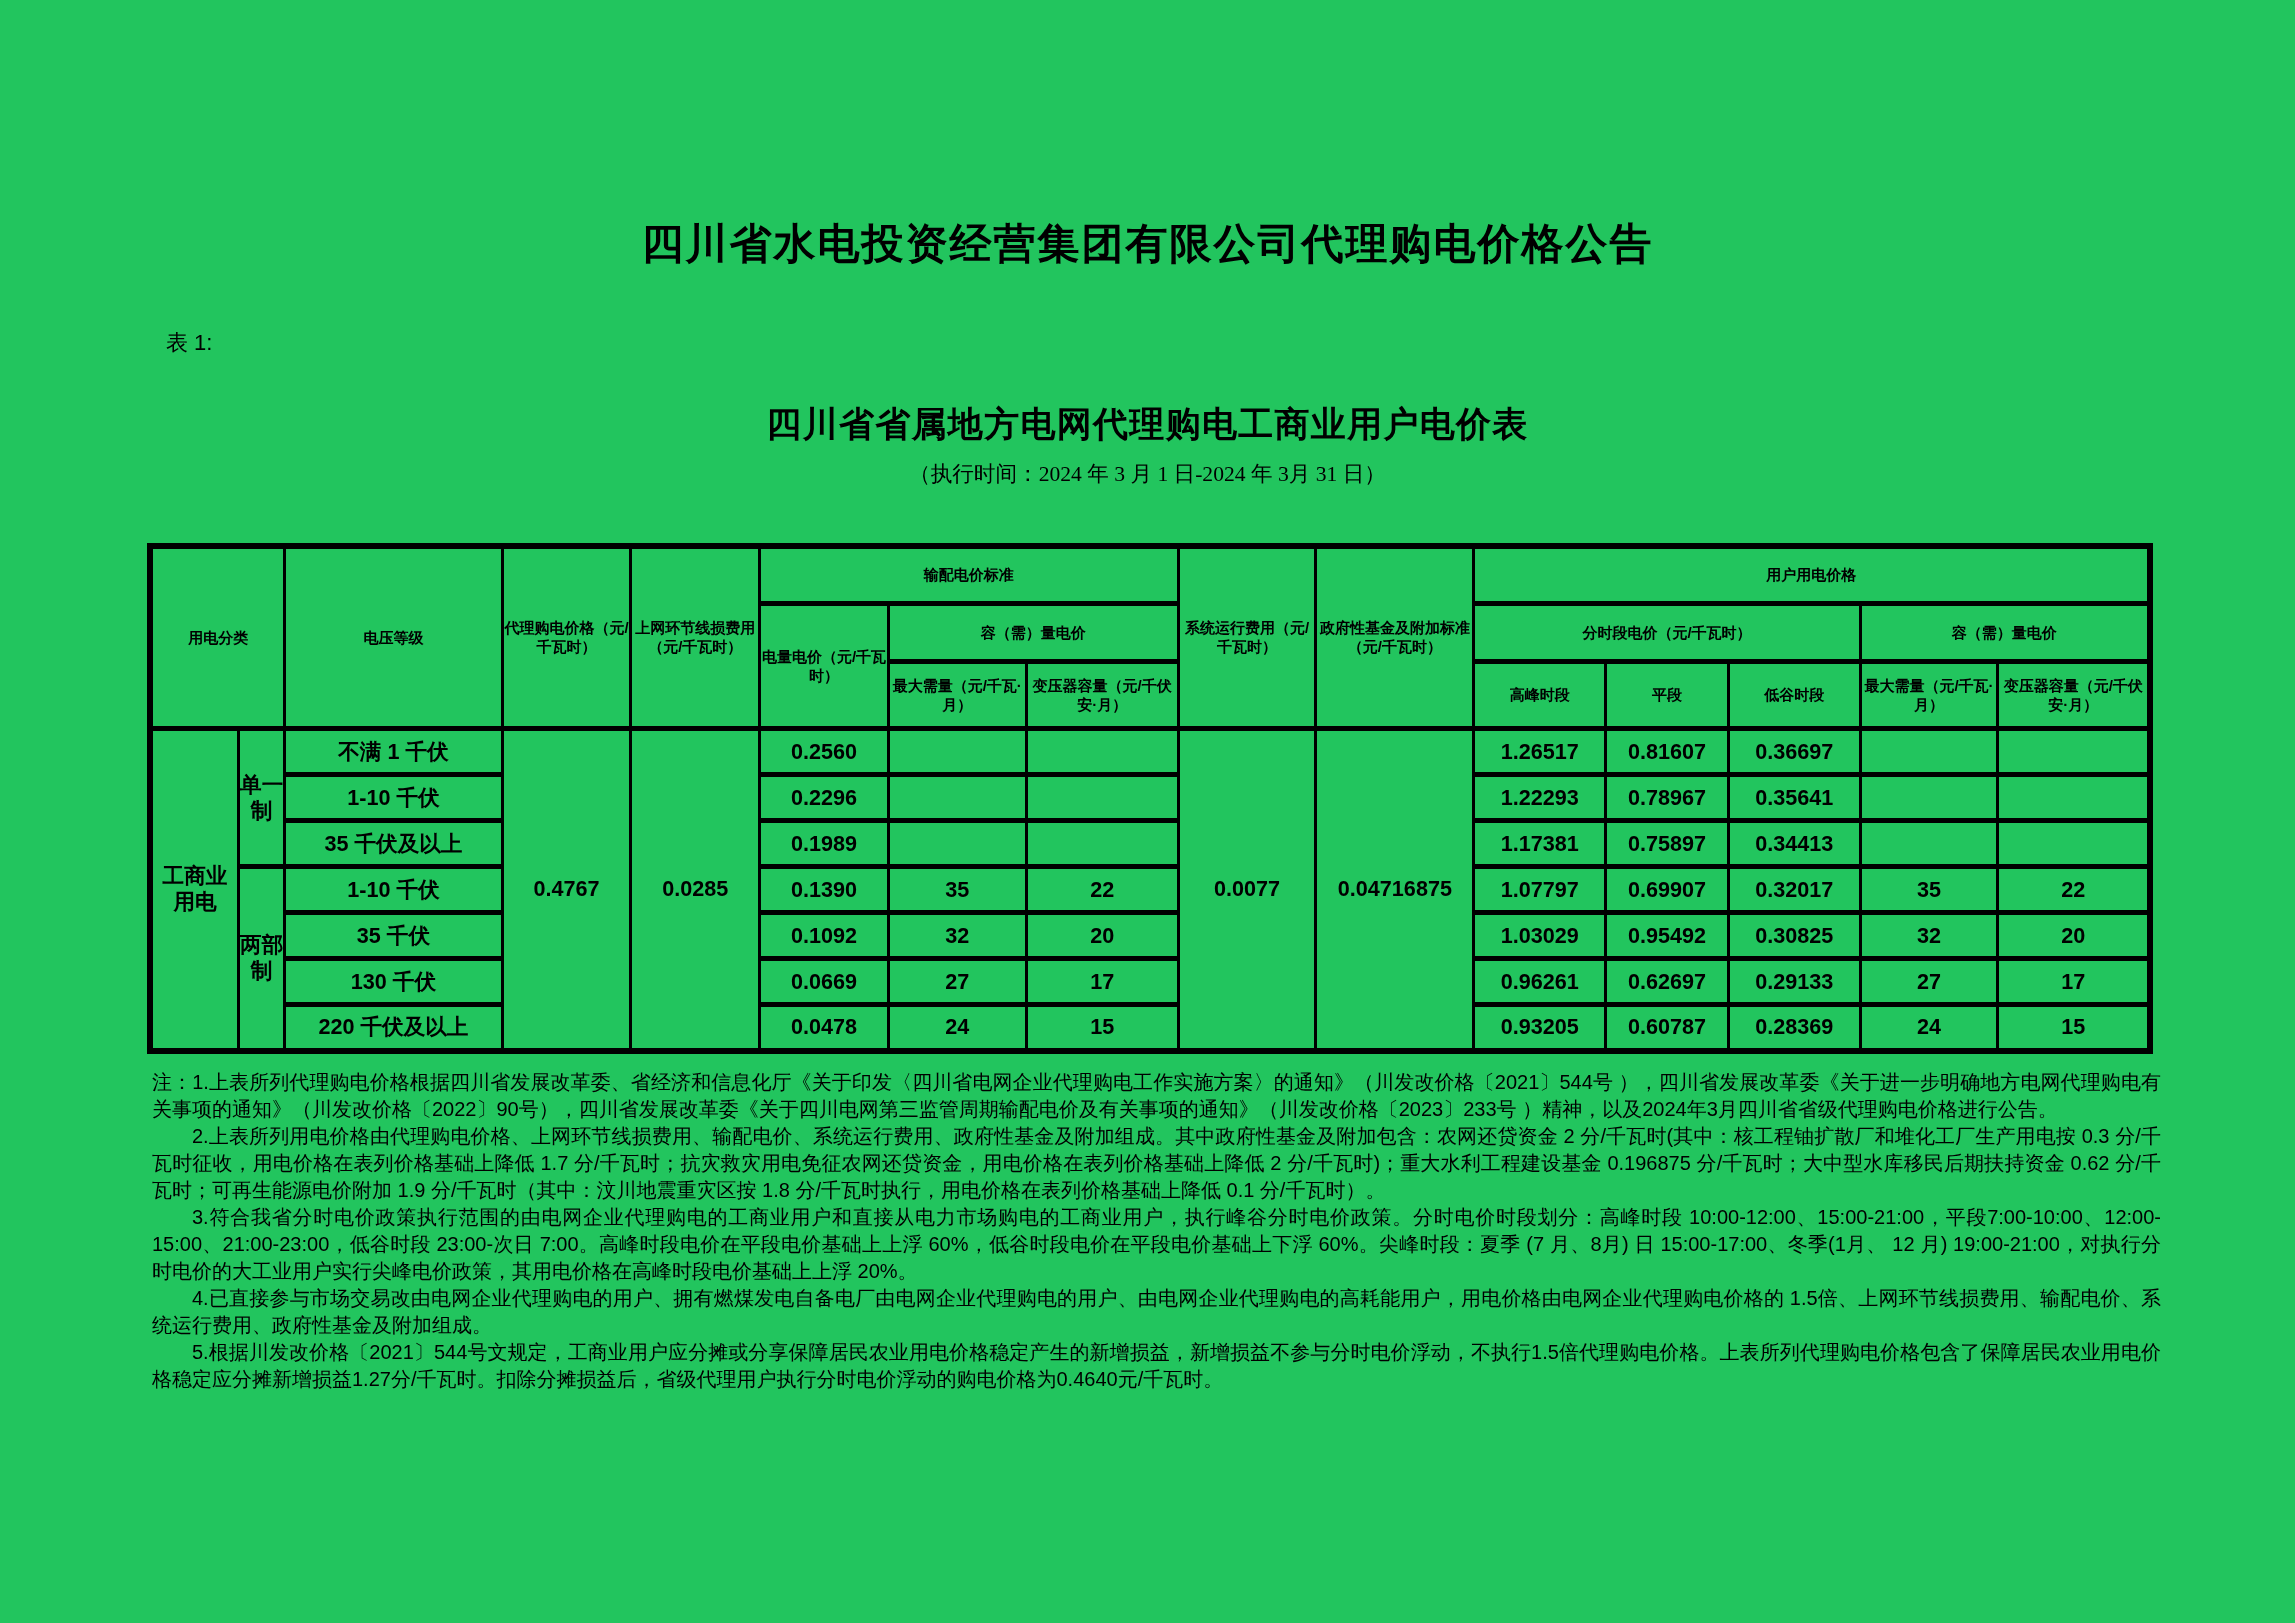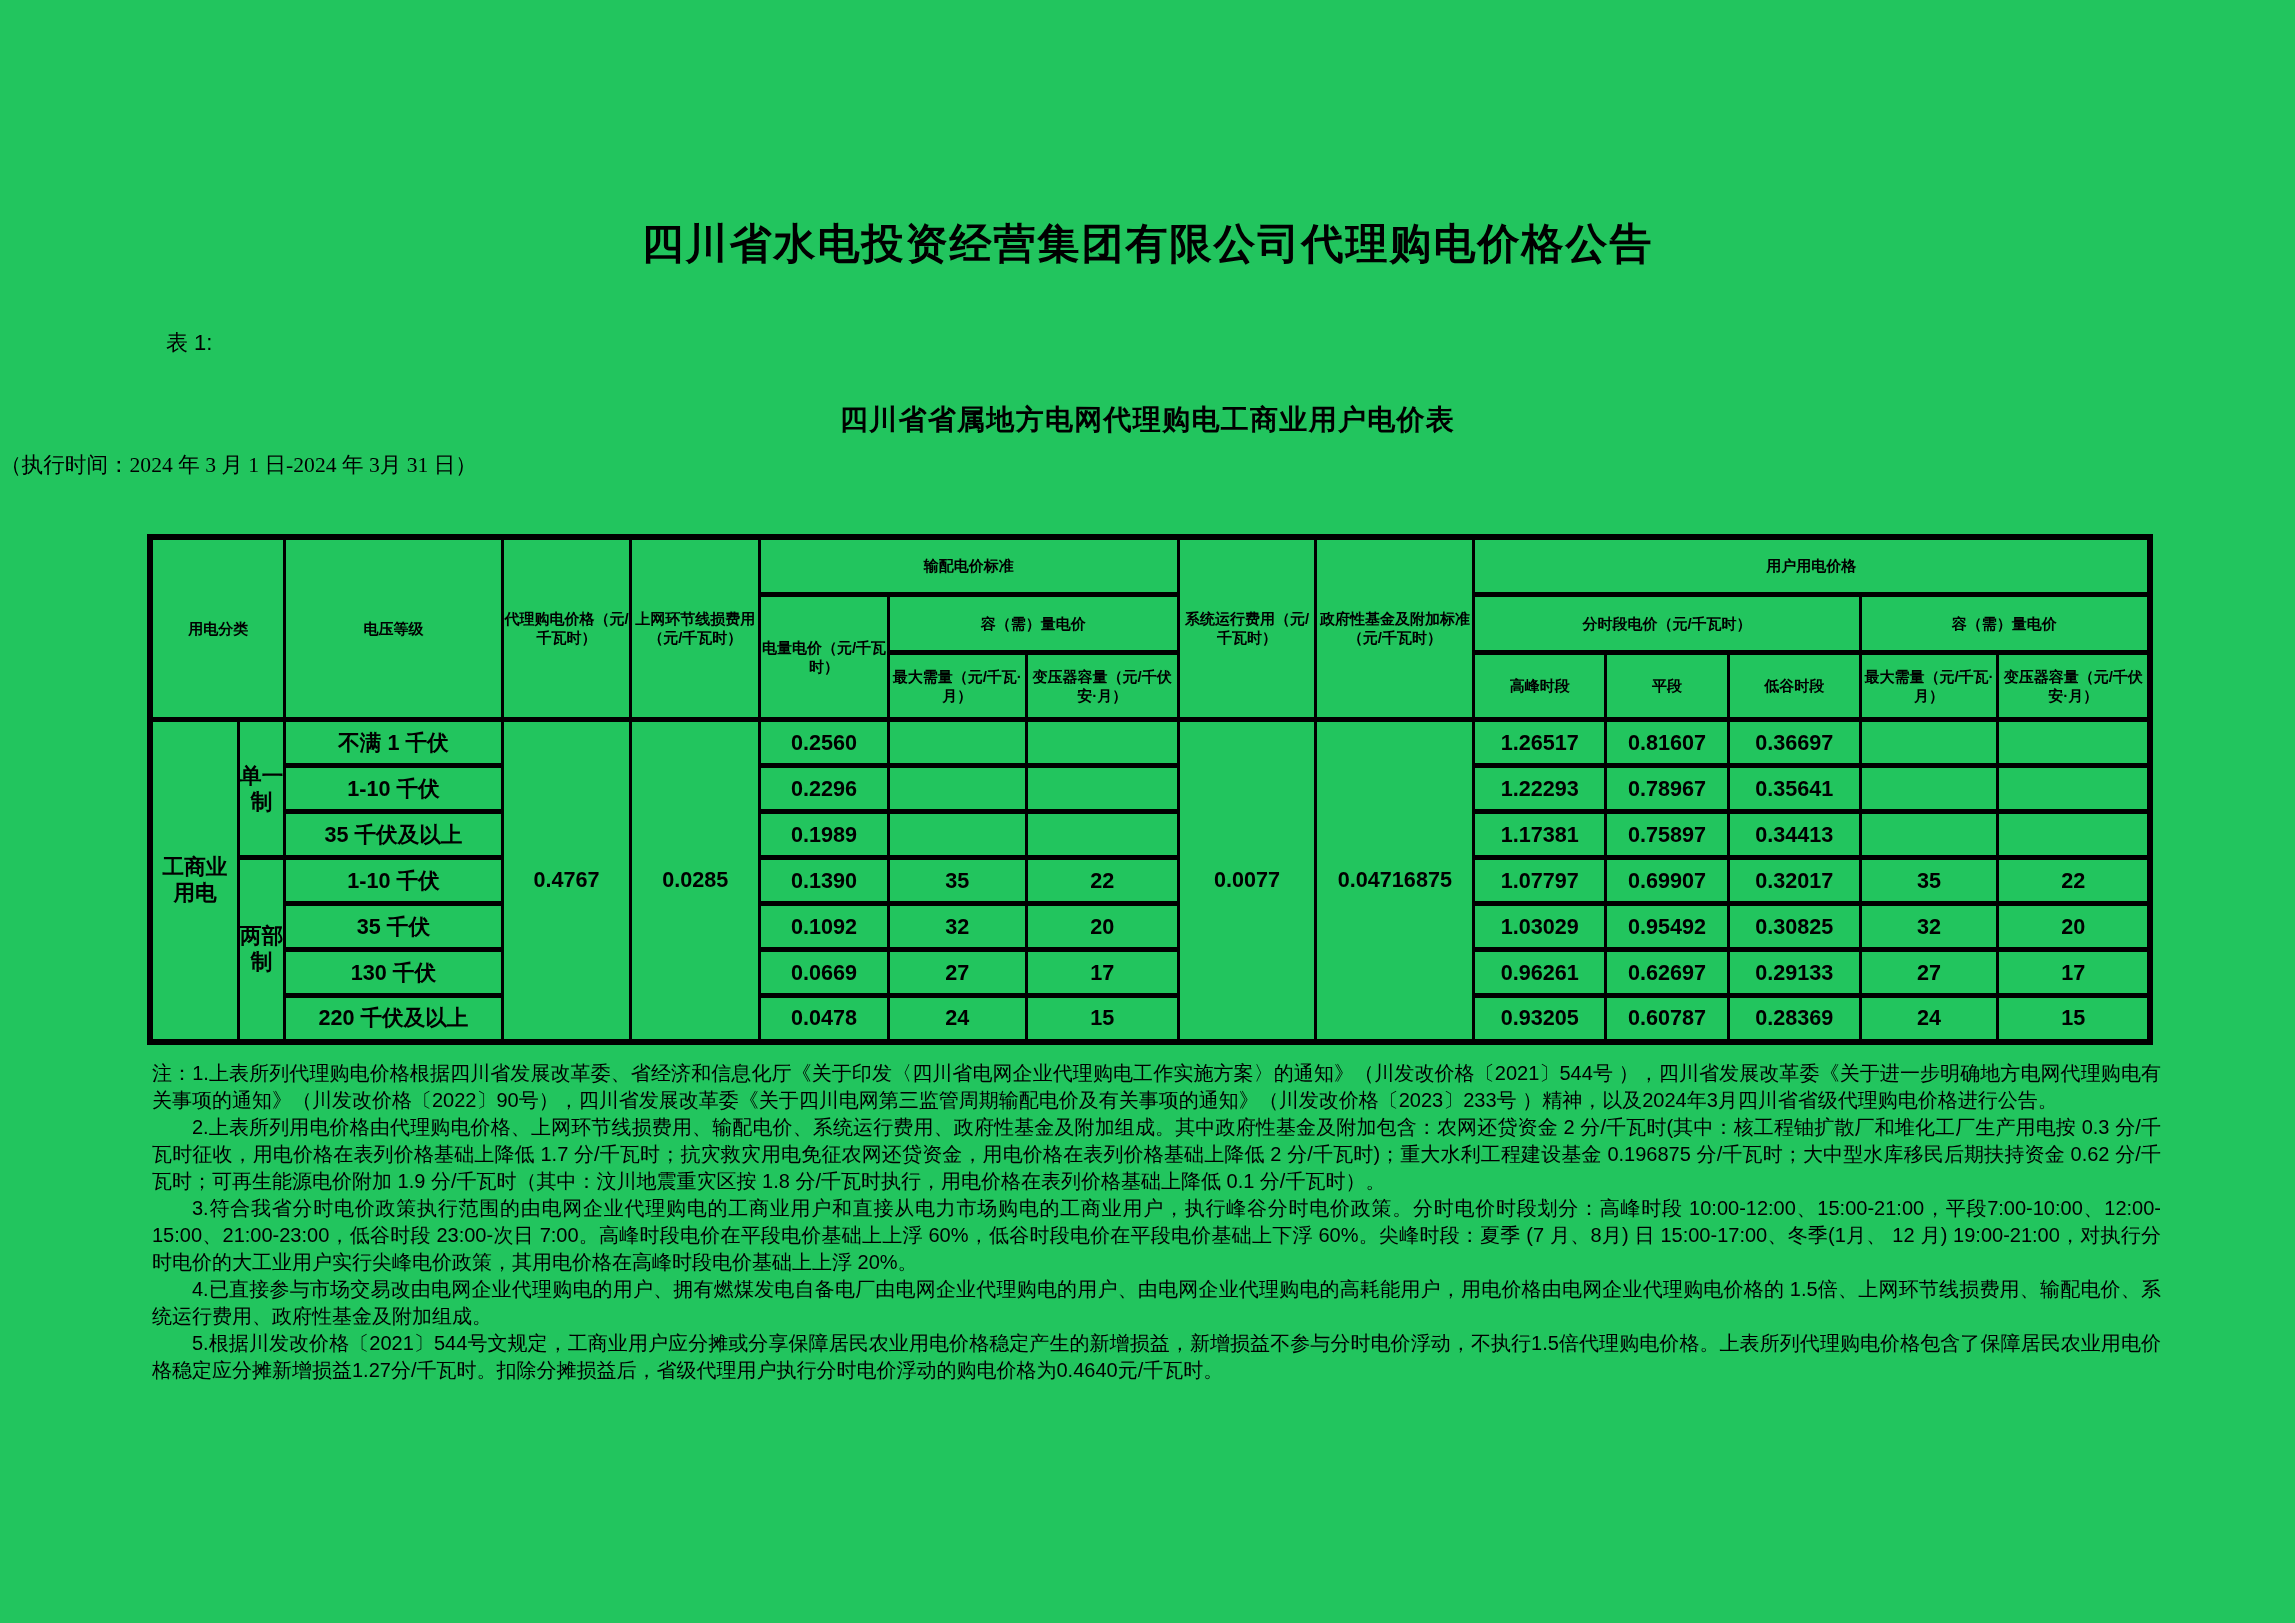--- a/index.html
+++ b/index.html
@@ -15,25 +15,25 @@
     text-align:center;
     font-size:42px; font-weight:700; letter-spacing:2px;
   }
   .table-label {
     margin:56px 0 0 166px;
     font-size:22px; font-weight:400;
   }
   .table-title {
     margin:43px 0 0 0;
     text-align:center;
-    font-size:28px; font-weight:700; letter-spacing:1.3px;
+    font-size:35px; font-weight:700; letter-spacing:1.3px;
   }
   .table-subtitle {
     margin:10.5px 0 0 0;
-    text-align:left;
+    text-align:center;
     font-size:21.6px; font-weight:400;
     font-family:"Liberation Serif","DejaVu Serif",serif;
   }
 
   table.price {
     border-collapse:collapse;
     table-layout:fixed;
     width:2006px;
     margin:55px 0 0 147px;
     border:6.5px solid #000;

